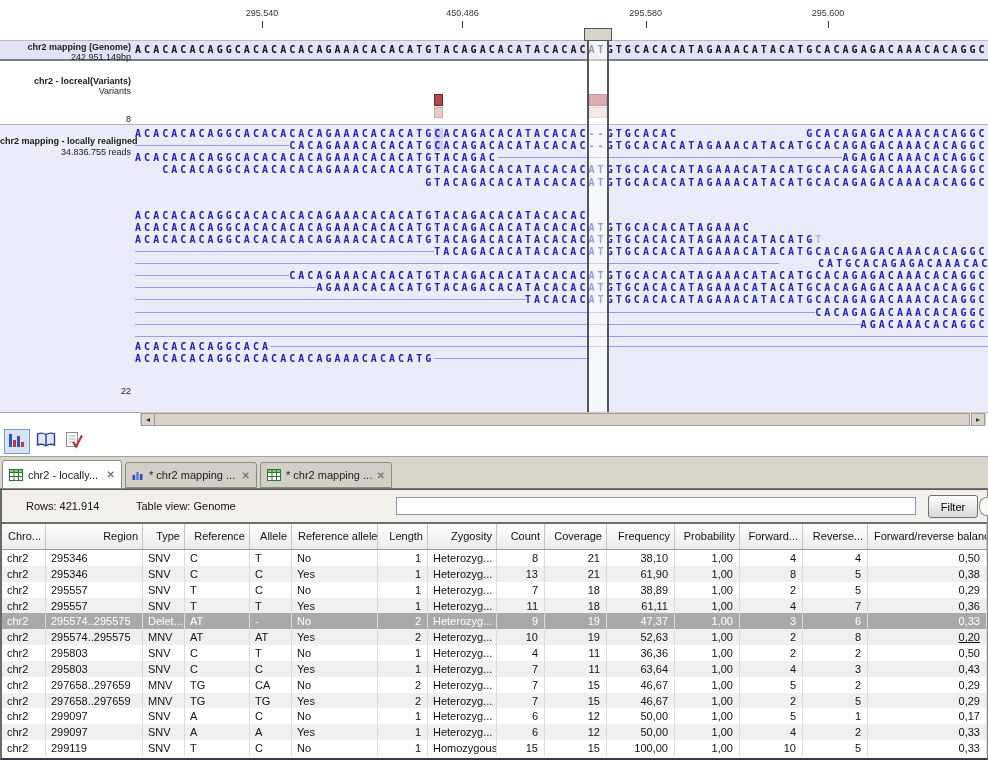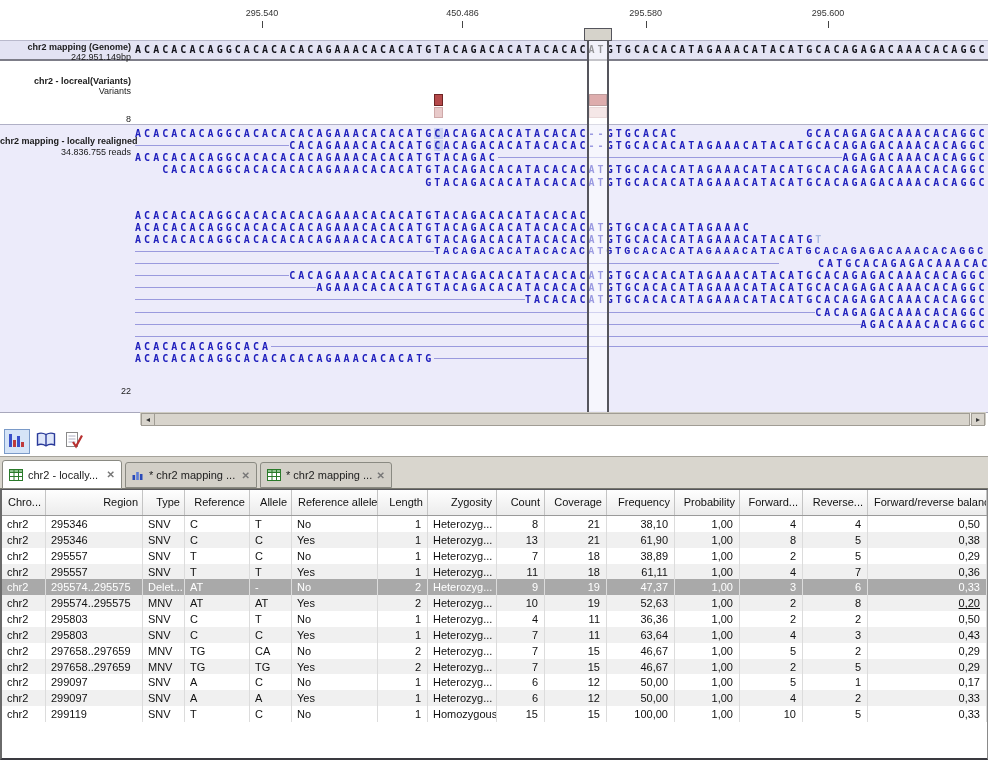--- a/index.html
+++ b/index.html
@@ -126,21 +126,21 @@
         <div class="pairline" style="left: 497.8px; top: 157px; width: 344.66px;"></div>
         <div class="seqfont seg" style="left: 135px; top: 152px;">ACACACACAGGCACACACACAGAAACACACATGTACAGAC</div>
         <div class="seqfont seg" style="left: 842.46px; top: 152px;">AGAGACAAACACAGGC</div>
         <div class="seqfont seg" style="left: 162.21px; top: 164px;">CACACAGGCACACACACAGAAACACACATGTACAGACACATACACACATGTGCACACATAGAAACATACATGCACAGAGACAAACACAGGC</div>
         <div class="seqfont seg" style="left: 425.24px; top: 177px;">GTACAGACACATACACACATGTGCACACATAGAAACATACATGCACAGAGACAAACACAGGC</div>
         <div class="seqfont seg" style="left: 135px; top: 210px;">ACACACACAGGCACACACACAGAAACACACATGTACAGACACATACACAC</div>
         <div class="seqfont seg" style="left: 135px; top: 222px;">ACACACACAGGCACACACACAGAAACACACATGTACAGACACATACACACATGTGCACACATAGAAAC</div>
         <div class="seqfont seg" style="left: 135px; top: 234px;">ACACACACAGGCACACACACAGAAACACACATGTACAGACACATACACACATGTGCACACATAGAAACATACATG</div>
         <div class="seqfont seg f" style="left: 815.25px; top: 234px;">T</div>
         <div class="pairline" style="left: 135px; top: 251px; width: 299.31px;"></div>
-        <div class="seqfont seg" style="left: 434.31px; top: 246px; font-family: Liberation Mono, monospace;">TACAGACACATACACACATGTGCACACATAGAAACATACATGCACAGAGACAAACACAGGC</div>
+        <div class="seqfont seg" style="left: 434.31px; top: 246px;">TACAGACACATACACACATGTGCACACATAGAAACATACATGCACAGAGACAAACACAGGC</div>
         <div class="pairline" style="left: 135px; top: 263px; width: 643.97px;"></div>
         <div class="seqfont seg" style="left: 818px; top: 258px;">CATGCACAGAGACAAACACAGGC</div>
         <div class="pairline" style="left: 135px; top: 275px; width: 154.19px;"></div>
         <div class="seqfont seg" style="left: 289.19px; top: 270px;">CACAGAAACACACATGTACAGACACATACACACATGTGCACACATAGAAACATACATGCACAGAGACAAACACAGGC</div>
         <div class="pairline" style="left: 135px; top: 287px; width: 181.4px;"></div>
         <div class="seqfont seg" style="left: 316.4px; top: 282px;">AGAAACACACATGTACAGACACATACACACATGTGCACACATAGAAACATACATGCACAGAGACAAACACAGGC</div>
         <div class="pairline" style="left: 135px; top: 299px; width: 390.01px;"></div>
         <div class="seqfont seg" style="left: 525.01px; top: 294px;">TACACACATGTGCACACATAGAAACATACATGCACAGAGACAAACACAGGC</div>
         <div class="pairline" style="left: 135px; top: 312px; width: 680.25px;"></div>
         <div class="seqfont seg" style="left: 815.25px; top: 307px;">CACAGAGACAAACACAGGC</div>
@@ -230,20 +230,27 @@
             <line x1="9.5" y1="0.5" x2="9.5" y2="11.5" stroke="#2a7a2a"></line>
             <line x1="0.5" y1="7.5" x2="13.5" y2="7.5" stroke="#2a7a2a"></line>
           </svg>
         </span>
         <span class="tablbl">* chr2 mapping ...</span>
         <span class="tabx">✕</span>
       </div>
     </div>
 
   <div id="tablepanel">
+    <div id="controlbar">
+      <span id="rows-label">Rows: 421.914</span>
+      <span id="view-label">Table view: Genome</span>
+      <input id="filter-input" type="text" value="" style="">
+      <button id="filter-btn">Filter</button>
+      <div id="side-sliver"></div>
+    </div>
     <div id="thead">
         <div class="th" style="width: 44px;">Chro...</div>
         <div class="th" style="width: 97px;">Region</div>
         <div class="th" style="width: 42px;">Type</div>
         <div class="th" style="width: 65px;">Reference</div>
         <div class="th" style="width: 42px;">Allele</div>
         <div class="th" style="width: 86px;">Reference allele</div>
         <div class="th" style="width: 50px;">Length</div>
         <div class="th" style="width: 69px;">Zygosity</div>
         <div class="th" style="width: 48px;">Count</div>

